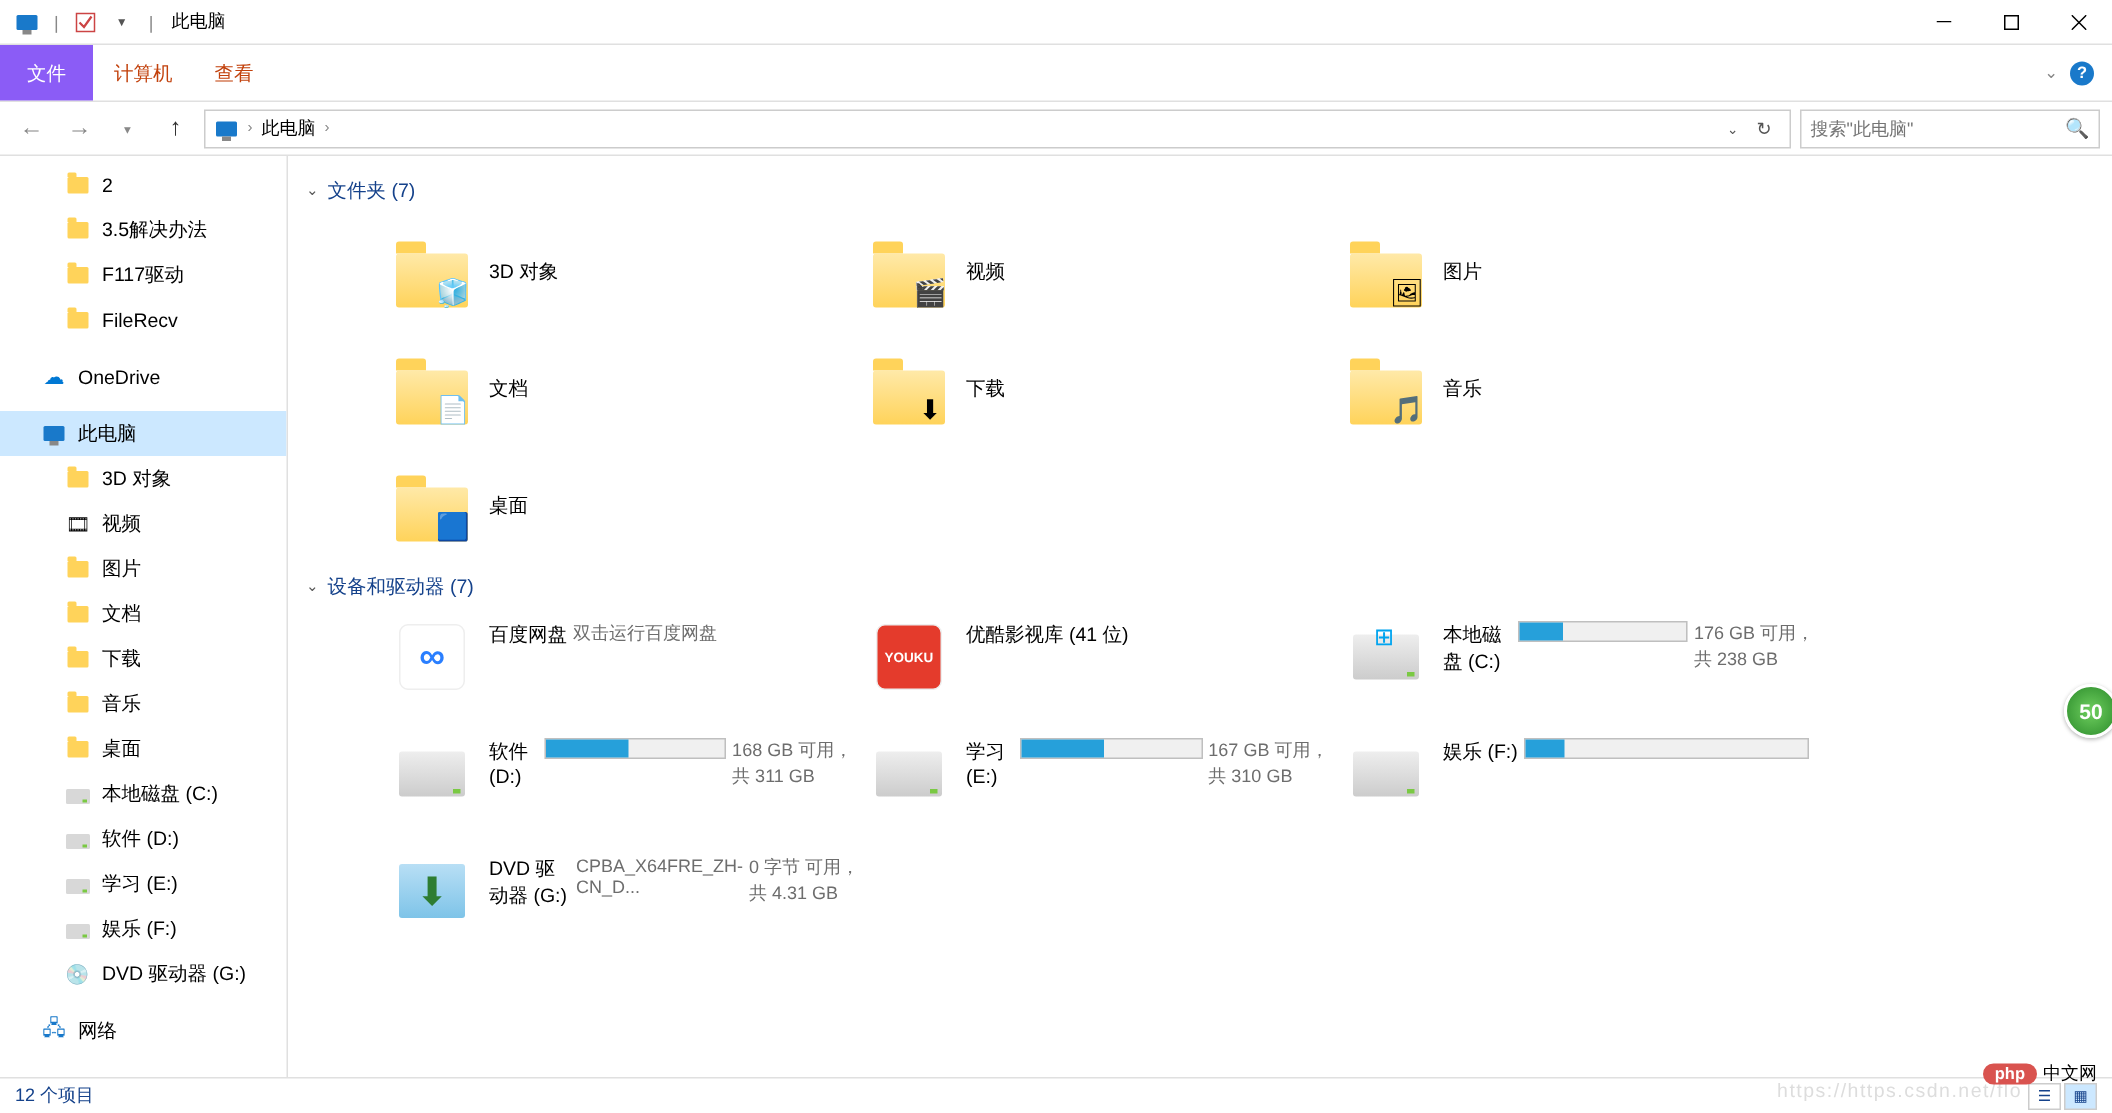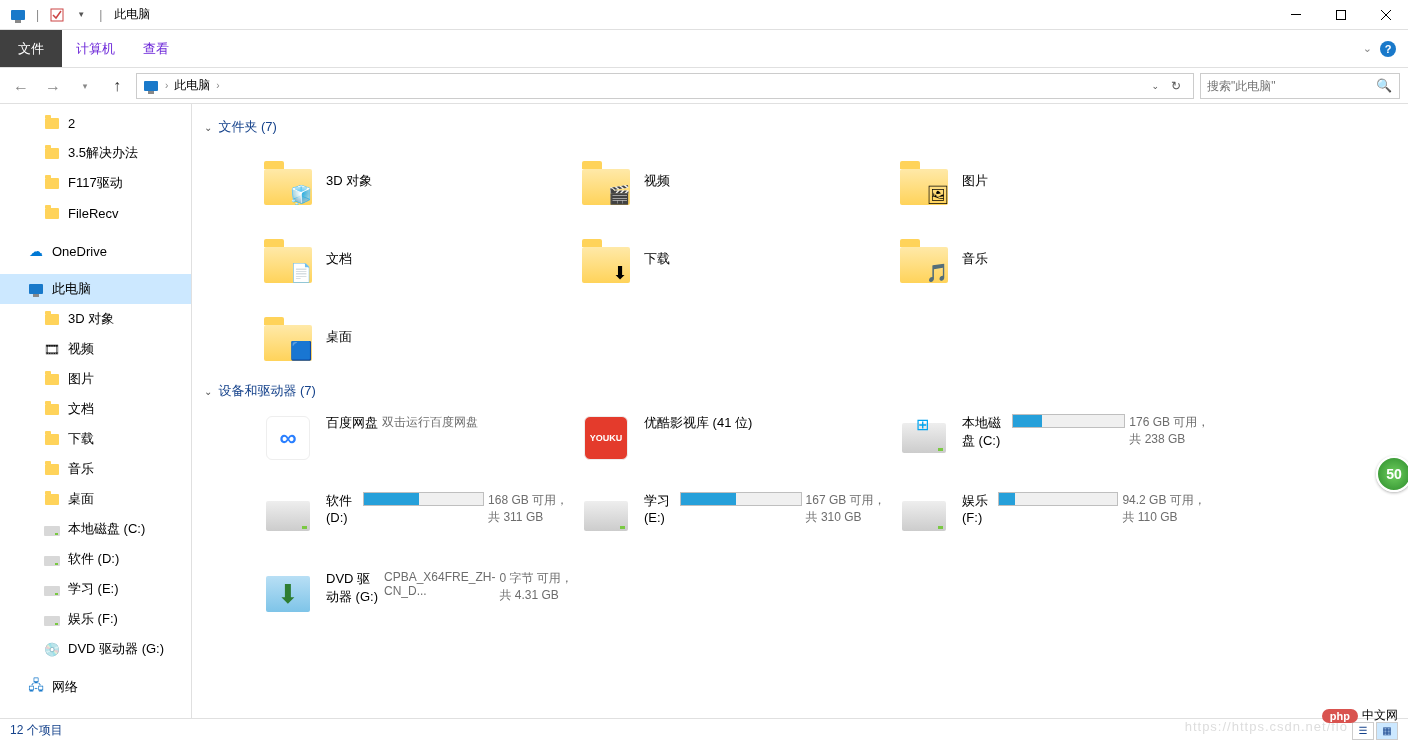--- a/index.html
+++ b/index.html
@@ -9,22 +9,22 @@
 .titlebar { height: 30px; display: flex; align-items: center; background: #fff; border-bottom: 1px solid #e0e0e0; }
 .titlebar-left { display: flex; align-items: center; gap: 4px; padding-left: 8px; }
 .qat-icon { width: 20px; height: 20px; display: flex; align-items: center; justify-content: center; }
 .title-sep { color: #888; margin: 0 4px; }
 .window-title { font-size: 12px; margin-left: 4px; }
 .window-controls { margin-left: auto; display: flex; }
 .win-btn { width: 45px; height: 30px; display: flex; align-items: center; justify-content: center; font-size: 10px; }
 
 
 .ribbon { height: 38px; display: flex; align-items: stretch; border-bottom: 1px solid #e0e0e0; }
-.ribbon-tab-file { background: #404040; color: #fff; padding: 0 18px; display: flex; align-items: center; font-size: 13px; }
-.ribbon-tab { padding: 0 14px; display: flex; align-items: center; font-size: 13px; color: #6d28d9; }
+.ribbon-tab-file { background: #8b5cf6; color: #fff; padding: 0 18px; display: flex; align-items: center; font-size: 13px; }
+.ribbon-tab { padding: 0 14px; display: flex; align-items: center; font-size: 13px; color: #c2410c; }
 .ribbon-right { margin-left: auto; display: flex; align-items: center; gap: 8px; padding-right: 12px; }
 .help-icon { width: 16px; height: 16px; background: #1979ca; border-radius: 50%; color: #fff; display: flex; align-items: center; justify-content: center; font-size: 11px; font-weight: bold; }
 
 
 .addrbar { height: 36px; display: flex; align-items: center; padding: 4px 8px; gap: 6px; border-bottom: 1px solid #e0e0e0; }
 .nav-btn { width: 26px; height: 26px; display: flex; align-items: center; justify-content: center; color: #888; font-size: 16px; }
 .nav-btn.enabled { color: #333; }
 .addr-box { flex: 1; border: 1px solid #ccc; height: 26px; display: flex; align-items: center; padding: 0 6px; gap: 6px; }
 .addr-crumb { font-size: 12px; }
 .addr-sep { color: #888; font-size: 10px; }
@@ -405,21 +405,20 @@
         </div>
         <div class="drive-item">
           <div class="drive-icon-wrap">
             <div class="drive-icon"></div>
           </div>
           <div class="drive-info">
             <div class="drive-name">娱乐 (F:)</div>
             <div class="drive-bar">
               <div class="drive-bar-fill" style="width:14%"></div>
             </div>
-            <div class="drive-stats">94.2 GB 可用，共 110 GB</div>
           </div>
         </div>
         <div class="drive-item">
           <div class="drive-icon-wrap">
             <div class="dvd-icon">
               <span class="dvd-arrow">⬇</span>
             </div>
           </div>
           <div class="drive-info">
             <div class="drive-name">DVD 驱动器 (G:)</div>

